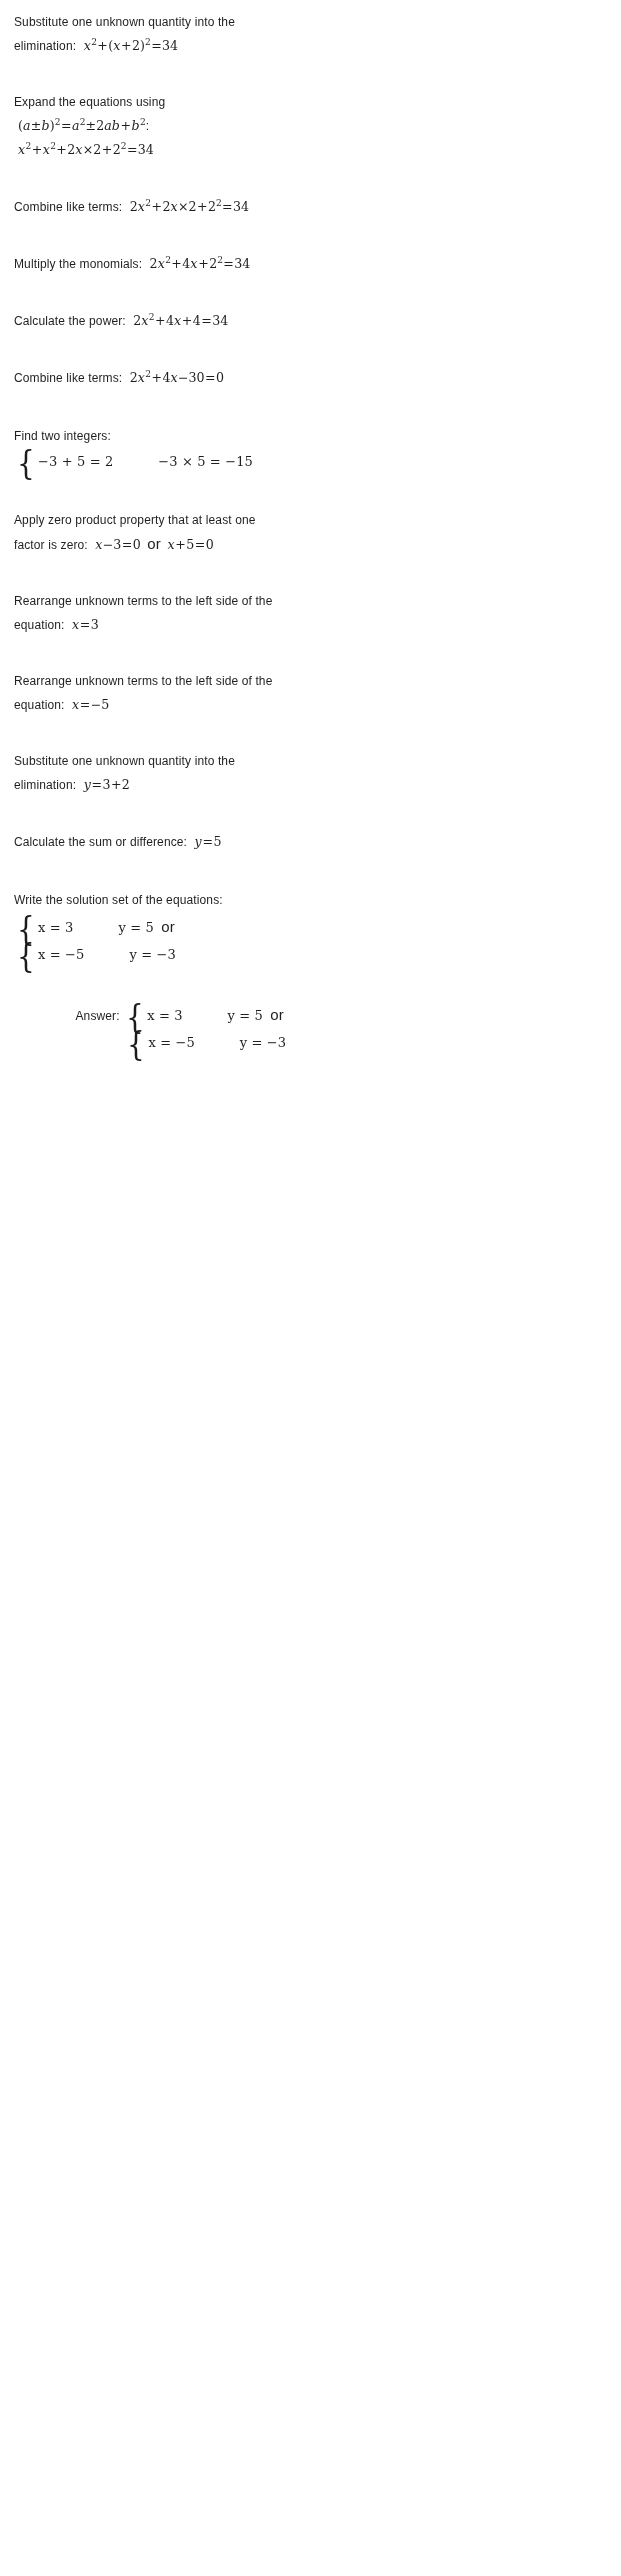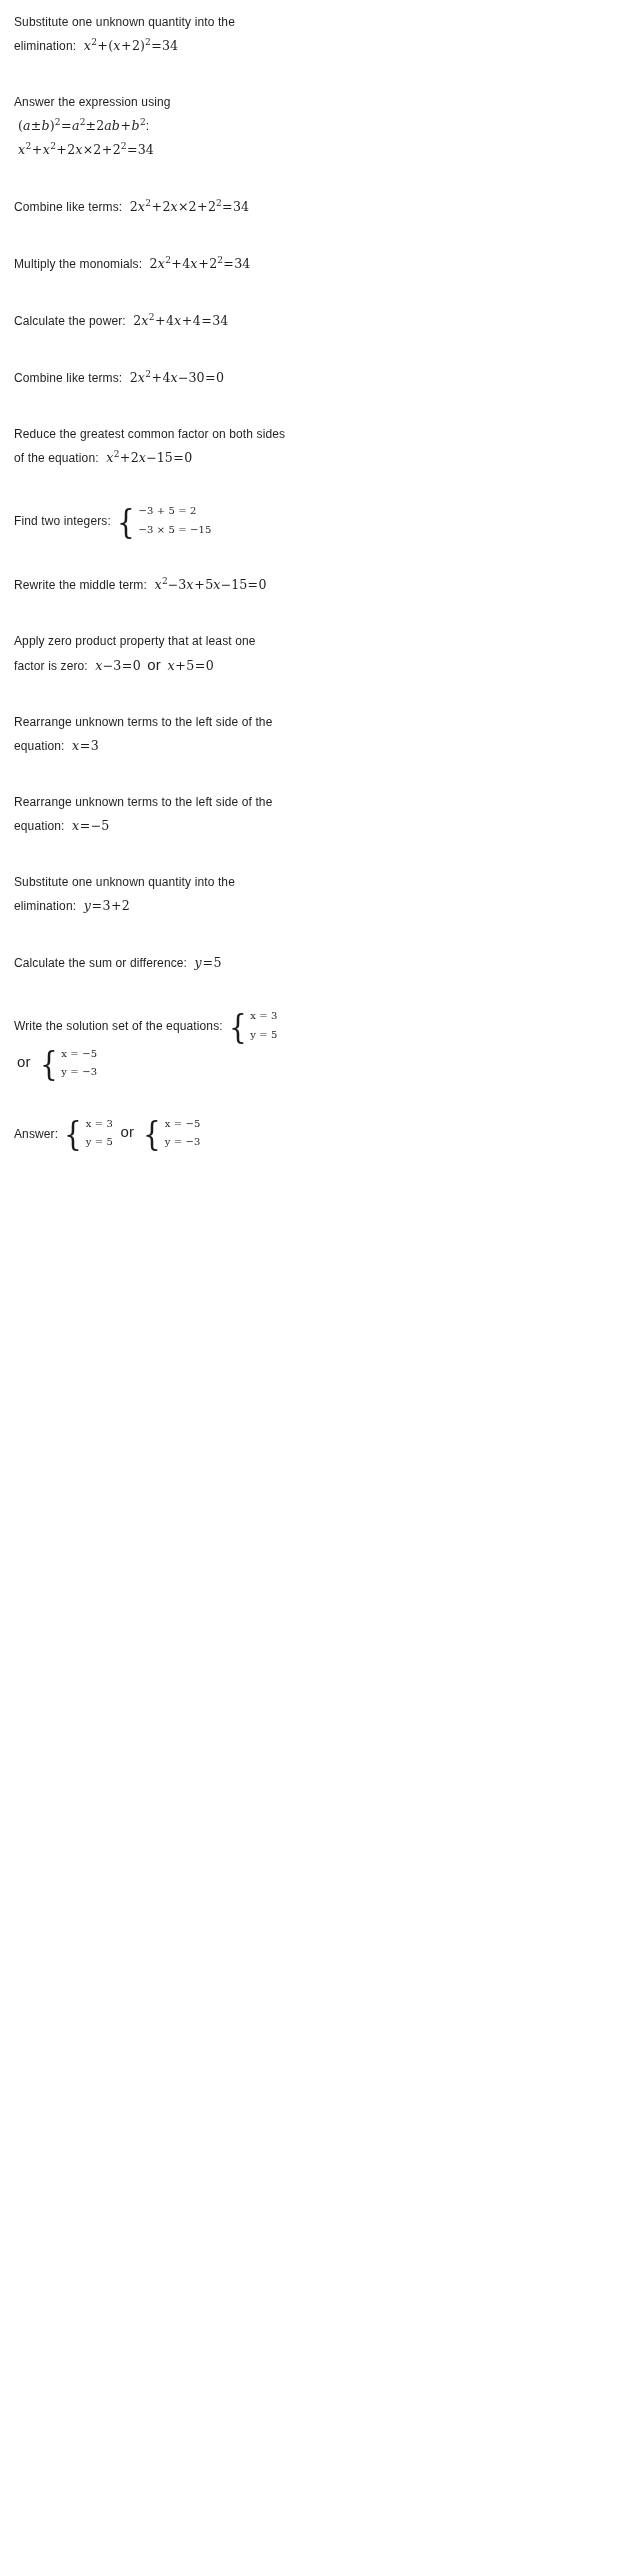--- a/index.html
+++ b/index.html
@@ -20,21 +20,21 @@
     padding: 11px 0 0 14px;
   }
   .step {
     font-size: 12px;
     line-height: 23px;
     color: #1f1f1f;
     width: 273px;
     margin: 0 0 33px 0;
     letter-spacing: 0.01em;
   }
-  .step:last-child { margin-bottom: 0; }
+  .step:last-child { margin-bottom: 0; text-align: right; }
 
   
   .m {
     font-family: "DejaVu Serif", "Liberation Serif", serif;
     font-size: 12.6px;
     white-space: nowrap;
     letter-spacing: 0;
   }
   .m .v {           
     font-style: italic;
@@ -66,44 +66,45 @@
     font-family: "DejaVu Serif", "Liberation Serif", serif;
     font-size: 34px;
     line-height: 0.78;
     font-weight: 300;
     transform: scaleX(0.82);
     margin-right: -0.8px;
     color: #1b1b1b;
   }
   .sys .rows {
     display: inline-flex;
-    flex-direction: column;
+    flex-direction: row;
     justify-content: center;
     font-family: "DejaVu Serif", "Liberation Serif", serif;
-    font-size: 10px;
+    font-size: 13px;
     line-height: 18.6px;
     padding-left: 2.3px;
+    gap: 45px;
   }
   .sys .rows > span { white-space: nowrap; }
 
   .step.tall { line-height: 26.4px; }
   .or { font-family: "Liberation Sans", sans-serif; font-size: 15px; padding: 0 3.1px; }
 </style>
 </head>
 <body>
 
 <div class="page">
 
   <p class="step">
     <span>Substitute one unknown quantity into the elimination:</span>
     <span class="m">&nbsp;<span class="v">x</span><sup class="e">2</sup><span class="op">+</span>(<span class="v">x</span><span class="op">+</span>2)<sup class="e">2</sup><span class="op">=</span>34</span>
   </p>
 
   <p class="step">
-    <span>Answer the expression using</span>
+    <span>Expand the equations using</span>
     <span class="m">&nbsp;(<span class="v">a</span><span class="pm">±</span><span class="v">b</span>)<sup class="e">2</sup><span class="op">=</span><span class="v">a</span><sup class="e">2</sup><span class="pm">±</span>2<span class="v">ab</span><span class="op">+</span><span class="v">b</span><sup class="e">2</sup></span><span>:</span>
     <span class="m">&nbsp;<span class="v">x</span><sup class="e">2</sup><span class="op">+</span><span class="v">x</span><sup class="e">2</sup><span class="op">+</span>2<span class="v">x</span>×2<span class="op">+</span>2<sup class="e">2</sup><span class="op">=</span>34</span>
   </p>
 
   <p class="step">
     <span>Combine like terms:</span>
     <span class="m">&nbsp;2<span class="v">x</span><sup class="e">2</sup><span class="op">+</span>2<span class="v">x</span>×2<span class="op">+</span>2<sup class="e">2</sup><span class="op">=</span>34</span>
   </p>
 
   <p class="step">
@@ -115,40 +116,32 @@
     <span>Calculate the power:</span>
     <span class="m">&nbsp;2<span class="v">x</span><sup class="e">2</sup><span class="op">+</span>4<span class="v">x</span><span class="op">+</span>4<span class="op">=</span>34</span>
   </p>
 
 
   <p class="step">
     <span>Combine like terms:</span>
     <span class="m">&nbsp;2<span class="v">x</span><sup class="e">2</sup><span class="op">+</span>4<span class="v">x</span>−30<span class="op">=</span>0</span>
   </p>
 
-  <p class="step">
-    <span>Reduce the greatest common factor on both sides of the equation:</span>
-    <span class="m">&nbsp;<span class="v">x</span><sup class="e">2</sup><span class="op">+</span>2<span class="v">x</span>−15<span class="op">=</span>0</span>
-  </p>
 
   <p class="step tall">
     <span>Find two integers:</span>
     <span class="sys">
       <span class="brace">{</span>
       <span class="rows">
         <span>−3 + 5 = 2</span>
         <span>−3 × 5 = −15</span>
       </span>
     </span>
   </p>
 
-  <p class="step">
-    <span>Rewrite the middle term:</span>
-    <span class="m">&nbsp;<span class="v">x</span><sup class="e">2</sup>−3<span class="v">x</span><span class="op">+</span>5<span class="v">x</span>−15<span class="op">=</span>0</span>
-  </p>
 
 
 
   <p class="step">
     <span>Apply zero product property that at least one factor is zero:</span>
     <span class="m">&nbsp;<span class="v">x</span>−3<span class="op">=</span>0</span>
     <span class="or">or</span>
     <span class="m"><span class="v">x</span><span class="op">+</span>5<span class="op">=</span>0</span>
   </p>
 

